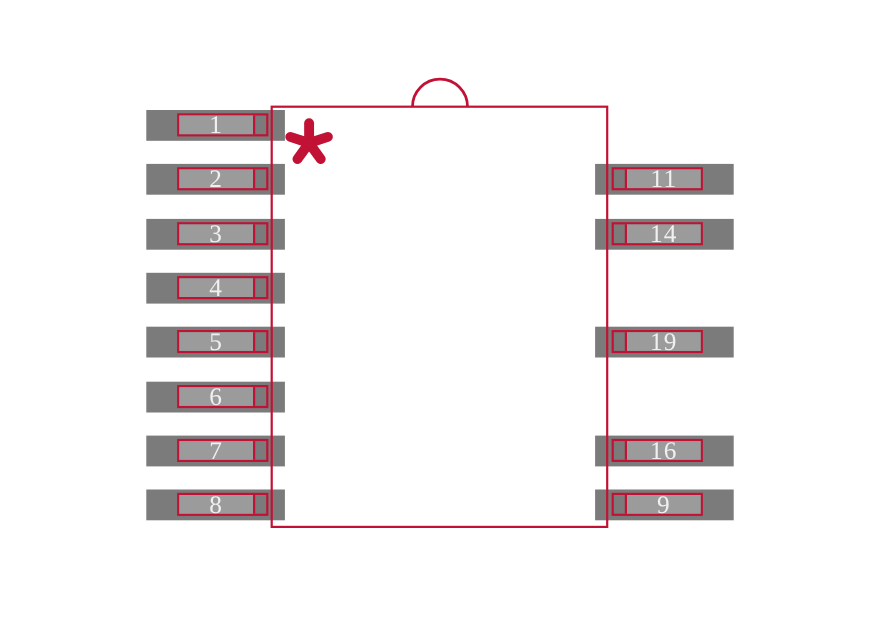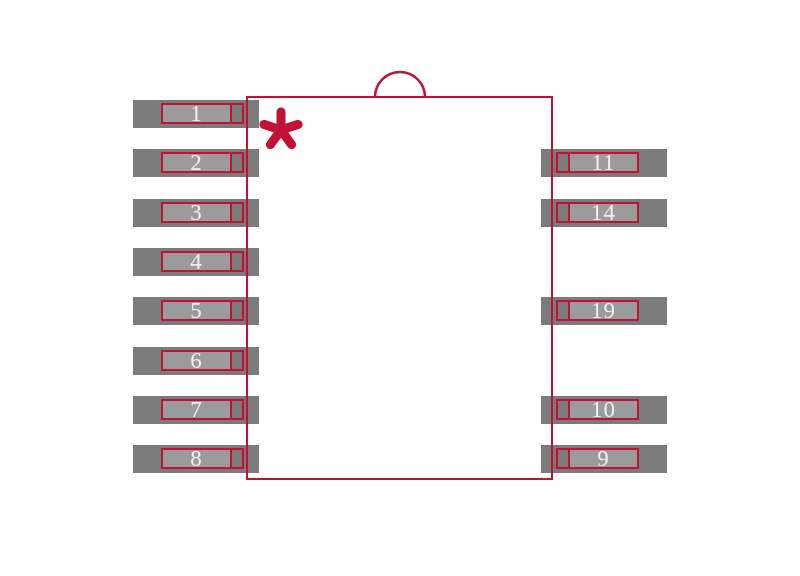--- a/index.html
+++ b/index.html
@@ -134,21 +134,21 @@
   </div>
   <div class="pad right" style="top:297px">
     <div class="lead r">
       <div class="lead-tip"></div>
       <div class="lead-main">19</div>
     </div>
   </div>
   <div class="pad right" style="top:396px">
     <div class="lead r">
       <div class="lead-tip"></div>
-      <div class="lead-main">10</div>
+      <div class="lead-main">16</div>
     </div>
   </div>
   <div class="pad right" style="top:445px">
     <div class="lead r">
       <div class="lead-tip"></div>
       <div class="lead-main">9</div>
     </div>
   </div>
 
   <div class="body-outline"></div>

